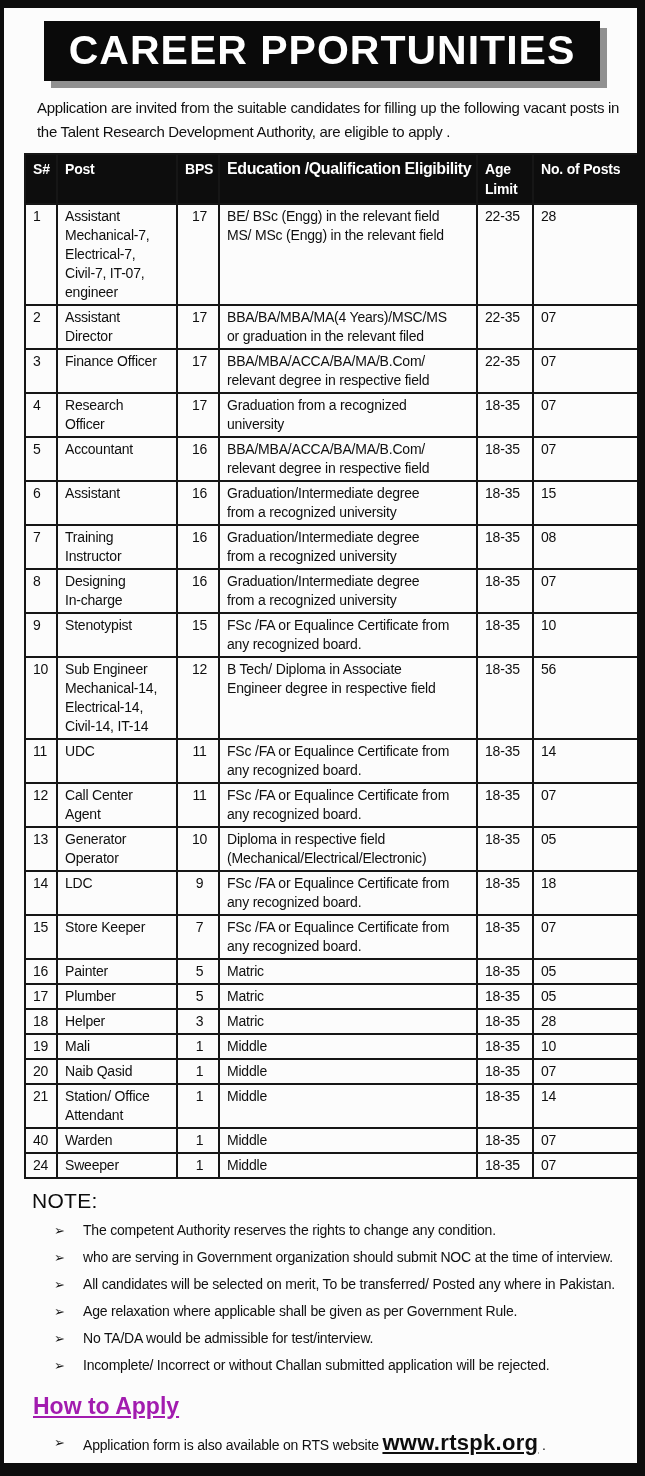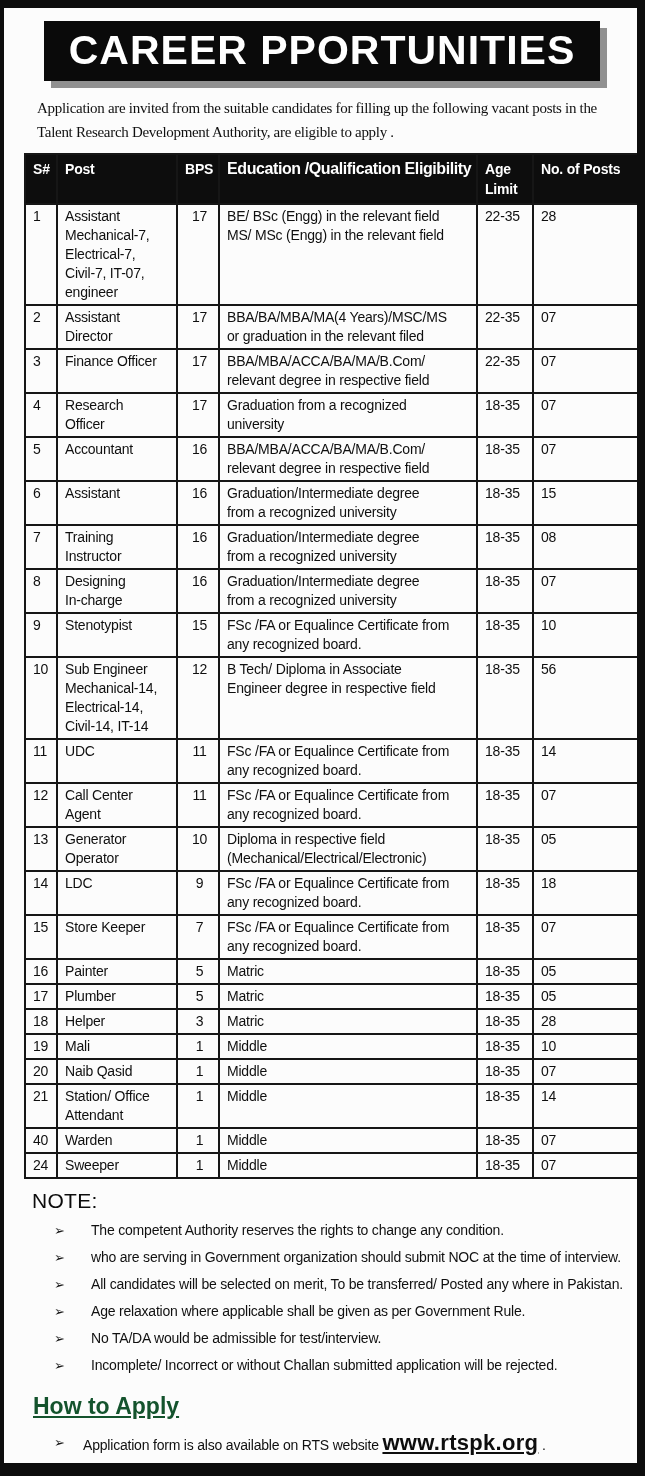--- a/index.html
+++ b/index.html
@@ -17,21 +17,21 @@
 
   .banner {
     width:556px; height:60px; margin-left:22px;
     background:#0a0a0a; color:#ffffff;
     font-size:41px; font-weight:bold; letter-spacing:1px;
     text-align:center; line-height:58px;
     box-shadow:7px 7px 0 #909090;
   }
   .intro {
     margin:15px 4px 9px 15px;
-    font-size:15px; letter-spacing:-0.3px; line-height:24px; color:#101010;font-family:Liberation Serif, serif;
+    font-size:15px; letter-spacing:-0.3px; line-height:24px; color:#101010;
   }
 
   table.vacancy {
     border-collapse:collapse; table-layout:fixed; width:616px; margin-left:2px;
     font-size:14px; letter-spacing:-0.2px; color:#0f0f0f;
   }
   table.vacancy th, table.vacancy td {
     border:2px solid #161616; vertical-align:top;
     line-height:19px; padding:2px 4px 2px 7px;
     white-space:pre-line; overflow:hidden;
@@ -46,25 +46,25 @@
   td.c4 { padding-left:7px; }
   td.c5 { padding-left:9px; }
 
   .note-heading {
     margin:10px 0 7px 10px;
     font-size:21px; font-weight:normal; letter-spacing:0.3px; color:#0c0c0c;
   }
   .bullet-row { display:flex; margin:0 0 6px 32px; font-size:14px; letter-spacing:-0.2px; line-height:20px; color:#101010; }
   .bullet-row .bullet-marker { flex:none; width:29px; font-size:13px; color:#151515; padding-top:1px; }
   .bullet-row .bullet-text { flex:1; overflow:hidden; }
-  .note-list .bullet-text { white-space:nowrap;margin-left:8px; }
+  .note-list .bullet-text { white-space:nowrap; }
 
   .apply-heading {
     margin:11px 0 10px 11px; display:inline-block;
-    font-size:23px; font-weight:bold; text-decoration:underline; color:#14532d;
+    font-size:23px; font-weight:bold; text-decoration:underline; color:#a21caf;
   }
   .apply-list { margin-top:2px; }
   .apply-list .bullet-row { margin-bottom:8px; }
   .site-link {
     font-size:22px; font-weight:bold; text-decoration:underline;
     color:#0d0d0d; letter-spacing:0.3px; line-height:22px;
   }
 </style>
 </head>
 <body>

